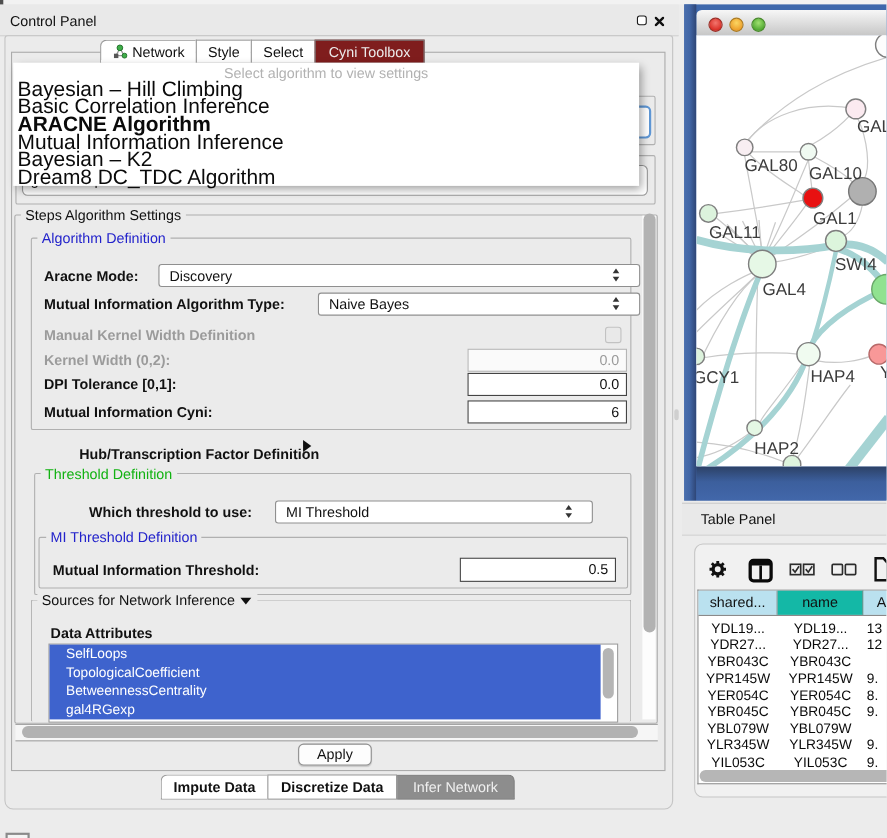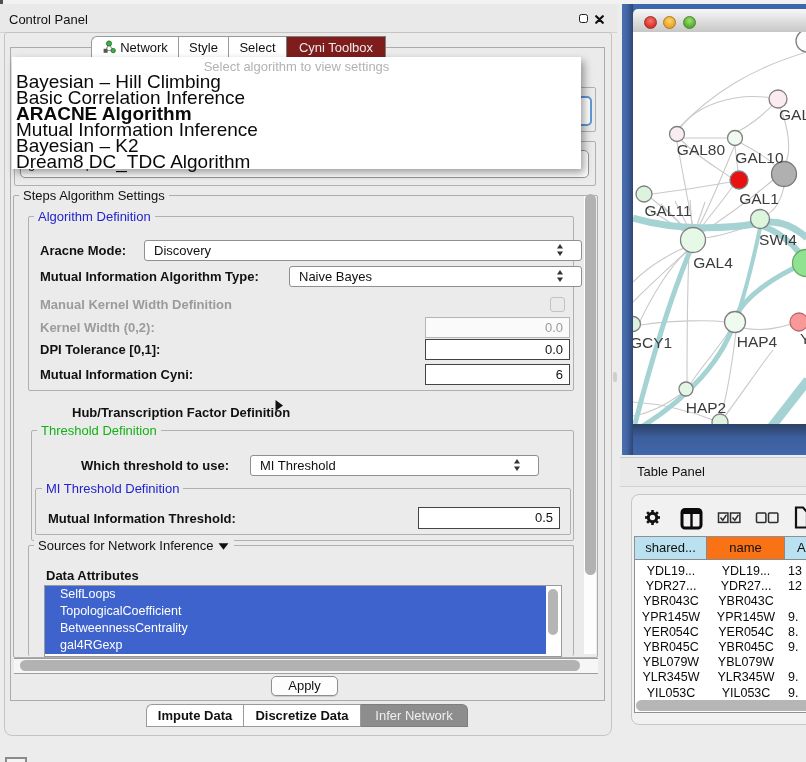--- a/index.html
+++ b/index.html
@@ -274,21 +274,21 @@
       <path d="M101.5 15.4 L103.8 18.2 L107.4 12.8"></path>
     <rect x="125.5" y="11" width="9.4" height="9.4" rx="1"></rect>
       <rect x="137.5" y="11" width="9.4" height="9.4" rx="1"></rect>
   </g>
   <path d="M165 5.5 L172 5.5 L176 10 L176 25.5 L165 25.5 Z" fill="none" stroke="#111" stroke-width="2.2"></path>
 </svg>
 
 <div class="abs" style="left:634px;top:536px;width:177px;height:175px;background:#fff;border:1px solid #909090;border-right:none;"></div>
 <div class="abs" style="left:635px;top:537px;width:71px;height:22px;background:#bae1ef;border-right:1px solid #8a8a8a;
      text-align:center;font-size:13px;line-height:22px;color:#111;">shared...</div>
-<div class="abs" style="left:707px;top:537px;width:77px;height:22px;background:#f97316;border-right:1px solid #8a8a8a;
+<div class="abs" style="left:707px;top:537px;width:77px;height:22px;background:#14b8a6;border-right:1px solid #8a8a8a;
      text-align:center;font-size:13px;line-height:22px;color:#111;">name</div>
 <div class="abs" style="left:785px;top:537px;width:26px;height:22px;background:#bae1ef;
      font-size:13px;line-height:22px;color:#111;padding-left:12px;">A</div>
 <div class="abs" style="left:635px;top:559px;width:171px;height:1px;background:#8a8a8a;"></div>
 <div class="abs" style="left:635px;top:564px;width:72px;text-align:center;font-size:12.5px;line-height:15.2px;color:#0a0a0a;">
 YDL19...<br>YDR27...<br>YBR043C<br>YPR145W<br>YER054C<br>YBR045C<br>YBL079W<br>YLR345W<br>YIL053C</div>
 <div class="abs" style="left:707px;top:564px;width:78px;text-align:center;font-size:12.5px;line-height:15.2px;color:#0a0a0a;">
 YDL19...<br>YDR27...<br>YBR043C<br>YPR145W<br>YER054C<br>YBR045C<br>YBL079W<br>YLR345W<br>YIL053C</div>
 <div class="abs" style="left:788px;top:564px;width:20px;font-size:12.5px;line-height:15.2px;color:#0a0a0a;">
 13<br>12<br>&nbsp;<br>9.<br>8.<br>9.<br>&nbsp;<br>9.<br>9.</div>

